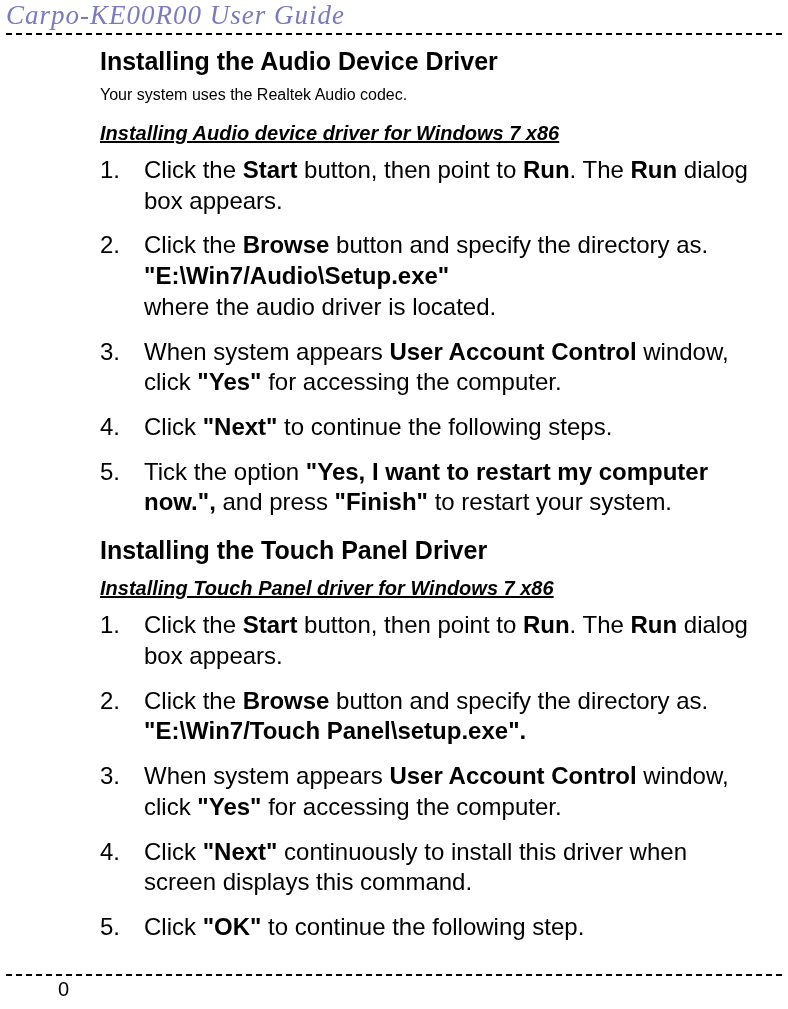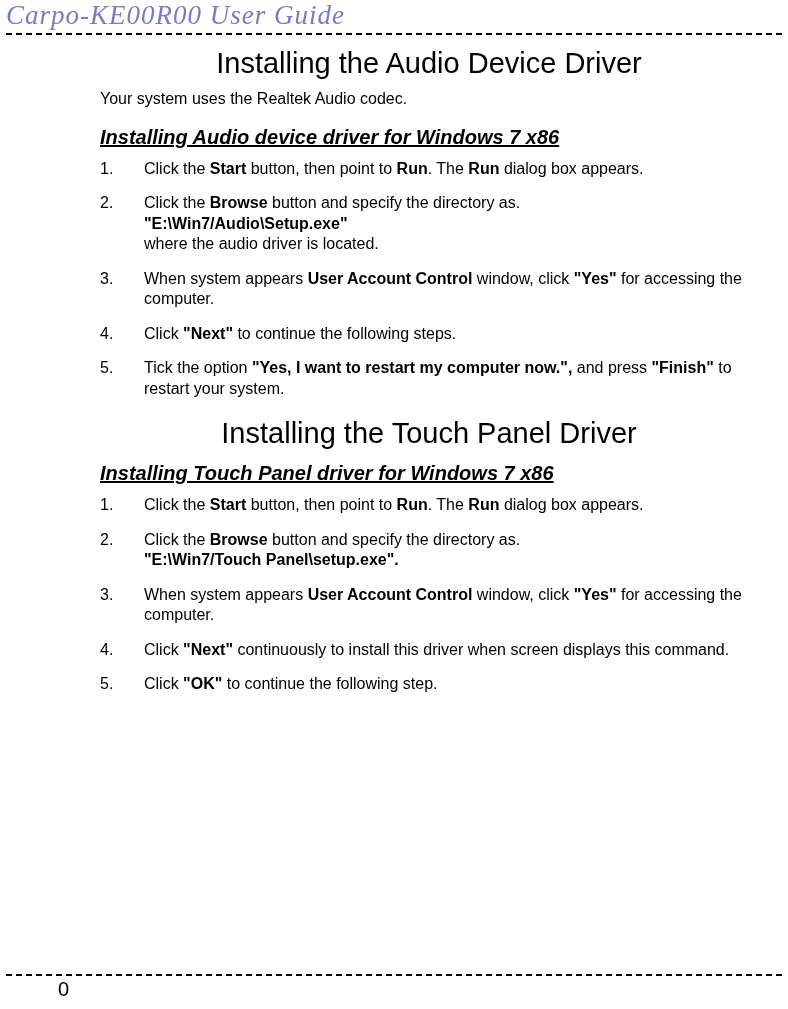--- a/index.html
+++ b/index.html
@@ -33,45 +33,44 @@
   }
   .dash-line-bottom {
     border: 0;
     border-top: 2px dashed #000;
     margin: 0 6px 2px 6px;
   }
   .content {
     padding: 0 30px 0 100px;
   }
   h1.section {
-    font-size: 29px;
-    font-weight: normal;
+    font-size: 25px;
+    font-weight: bold;
     margin: 12px 0 10px 0;
-    text-align: center;
   }
   p.intro {
     font-size: 16px;
     margin: 6px 0 18px 0;
   }
   h2.subsection {
     font-size: 20px;
     font-weight: bold;
     font-style: italic;
     text-decoration: underline;
     margin: 12px 0 10px 0;
   }
   ol.steps {
     padding-left: 0;
     margin: 0 0 18px 0;
     list-style: none;
     counter-reset: step;
   }
   ol.steps > li {
     counter-increment: step;
-    font-size: 16px;
+    font-size: 24px;
     line-height: 1.28;
     margin: 0 0 14px 0;
     padding-left: 44px;
     position: relative;
   }
   ol.steps > li::before {
     content: counter(step) ".";
     position: absolute;
     left: 0;
     top: 0;

